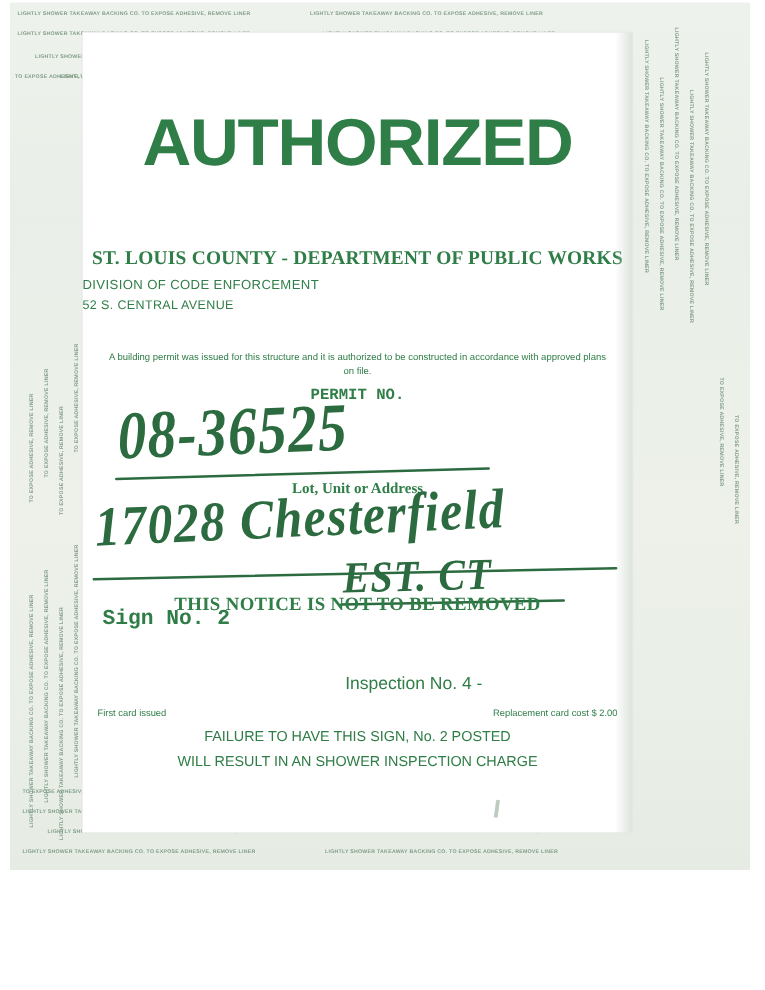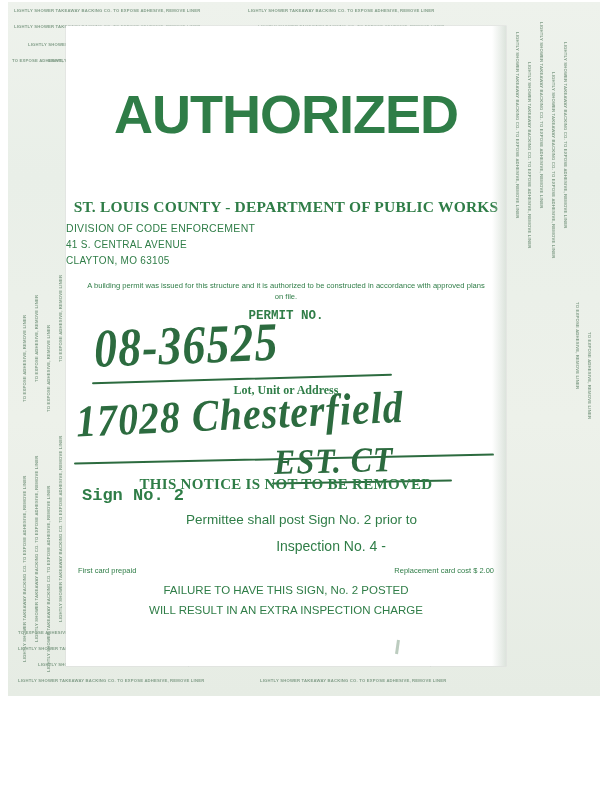--- a/index.html
+++ b/index.html
@@ -328,45 +328,43 @@
     <div class="liner-text" style="left:10px; top:628px;">TO EXPOSE ADHESIVE, REMOVE LINER</div>
     <div class="liner-text" style="left:300px;top:628px;">TO EXPOSE ADHESIVE, REMOVE LINER</div>
   </div>
 
   <div id="notice-card">
 
     <div id="authorized">AUTHORIZED</div>
 
     <div id="dept-line">ST. LOUIS COUNTY - DEPARTMENT OF PUBLIC WORKS</div>
     <div class="sub-line" id="div-line">DIVISION OF CODE ENFORCEMENT</div>
-    <div class="sub-line" id="addr-line">41 S. CENTRAL AVENUE</div>
-    <div class="sub-line" id="city-line">CLAYTON, MO 63105</div>
+    <div class="sub-line" id="addr-line">52 S. CENTRAL AVENUE</div>
 
     <div class="body-small" id="permit-stmt">A building permit was issued for this structure and it is authorized to be constructed in accordance with approved plans on file.</div>
 
     <div id="permit-no-label">PERMIT NO.</div>
 
     <div class="hand" id="hand-permit">08-36525</div>
     <div class="hand-underline" id="ul-permit"></div>
 
     <div id="lot-label">Lot, Unit or Address</div>
 
     <div class="hand" id="hand-address">17028 Chesterfield</div>
     <div class="hand-underline" id="ul-address"></div>
     <div class="hand" id="hand-address2">EST. CT</div>
     <div class="hand-underline" id="ul-address2"></div>
 
     <div id="notice-removed">THIS NOTICE IS NOT TO BE REMOVED</div>
 
     <div id="sign-no">Sign No. 2</div>
-    <div id="permittee-line1">Permittee shall post Sign No. 2 prior to</div>
     <div id="permittee-line2">Inspection No. 4 -</div>
 
-    <div id="first-card">First card prepaid</div>
+    <div id="first-card">First card issued</div>
     <div id="replacement-cost">Replacement card cost $ 2.00</div>
 
     <div class="warn" id="warn1">FAILURE TO HAVE THIS SIGN, No. 2 POSTED</div>
-    <div class="warn" id="warn2">WILL RESULT IN AN EXTRA INSPECTION CHARGE</div>
+    <div class="warn" id="warn2">WILL RESULT IN AN SHOWER INSPECTION CHARGE</div>
 
     <div id="stray-mark"></div>
     <div id="card-shade"></div>
   </div>
 </div>
 
 </body></html>

